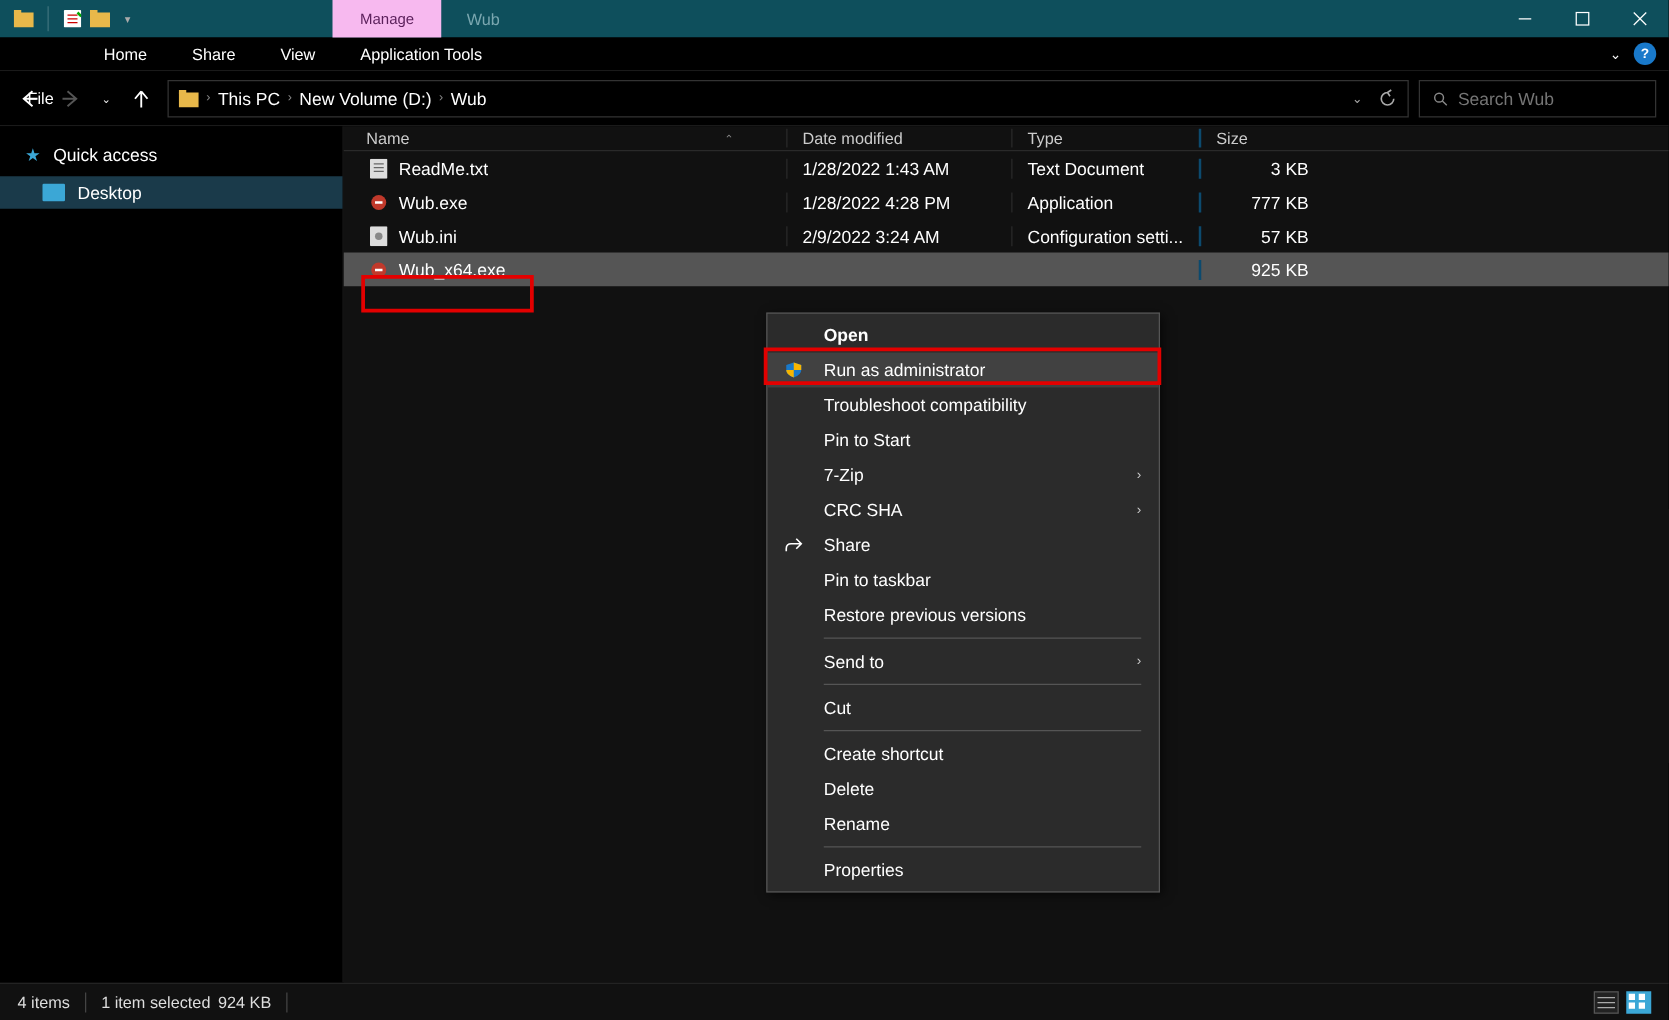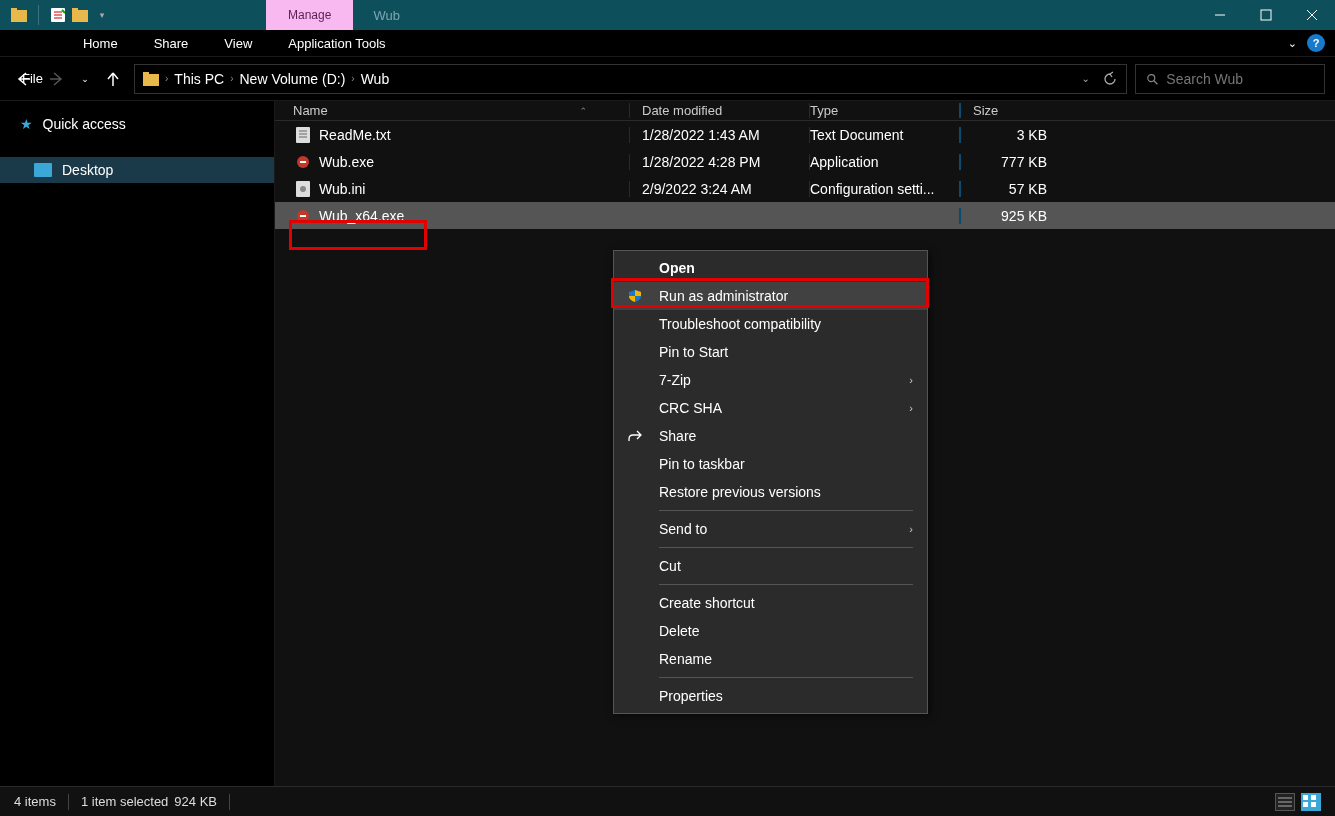--- a/index.html
+++ b/index.html
@@ -40,21 +40,21 @@
 .side-item { display: flex; align-items: center; gap: 10px; padding: 5px 20px; color: #fff; font-size: 14px; }
 .side-item.selected { background: #1a3a4a; }
 .star-icon { color: #3ba7d6; font-size: 14px; }
 .desktop-icon { width: 18px; height: 14px; background: #3ba7d6; border-radius: 1px; }
 
 .content { flex: 1; background: #111; position: relative; }
 .columns { display: flex; height: 20px; border-bottom: 1px solid #2a2a2a; align-items: center; color: #ccc; font-size: 13px; }
 .col-name { width: 330px; padding-left: 18px; position: relative; display: flex; align-items: center; }
 .col-sort { position: absolute; right: 18px; color: #888; font-size: 9px; }
 .col-date { width: 180px; border-left: 1px solid #2a2a2a; padding-left: 12px; margin-left: 24px; }
-.col-type { width: 150px; border-left: 1px solid #2a2a2a; }
+.col-type { width: 150px; border-left: 1px solid #2a2a2a; padding-left: 12px; }
 .col-size { width: 100px; border-left: 2px solid #0c4a6e; padding-left: 12px; }
 
 .file-row { display: flex; height: 27px; align-items: center; font-size: 14px; color: #fff; }
 .file-row .col-name { display: flex; align-items: flex-end; gap: 8px; padding-left: 20px; }
 .file-row .col-size { text-align: right; padding-right: 12px; }
 .file-row.selected { background: #555; }
 .file-row.selected .col-name { position: relative; }
 .file-icon { width: 16px; height: 16px; display: flex; align-items: center; justify-content: center; font-size: 14px; }
 .red-outline { position: absolute; border: 3px solid #e30000; pointer-events: none; }
 
@@ -182,21 +182,21 @@
     <input placeholder="Search Wub" style="">
   </div>
 </div>
 
 <div class="main">
   <div class="sidebar">
     <div class="side-item">
       <span class="star-icon">★</span>
       <span>Quick access</span>
     </div>
-    <div class="side-item selected" style="margin-top:20px;padding-left:34px;">
+    <div class="side-item selected" style="margin-top:4px;padding-left:34px;">
       <span class="desktop-icon"></span>
       <span>Desktop</span>
     </div>
   </div>
 
   <div class="content">
     <div class="columns">
       <div class="col-name">
           <span>Name</span>
           <span class="col-sort">⌃</span>

